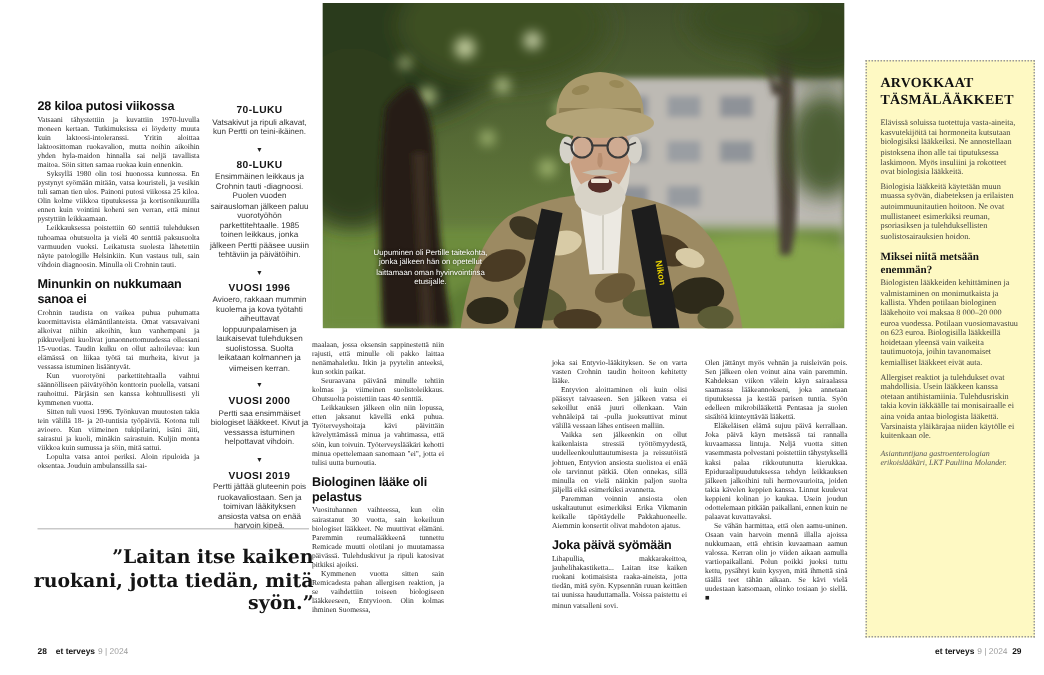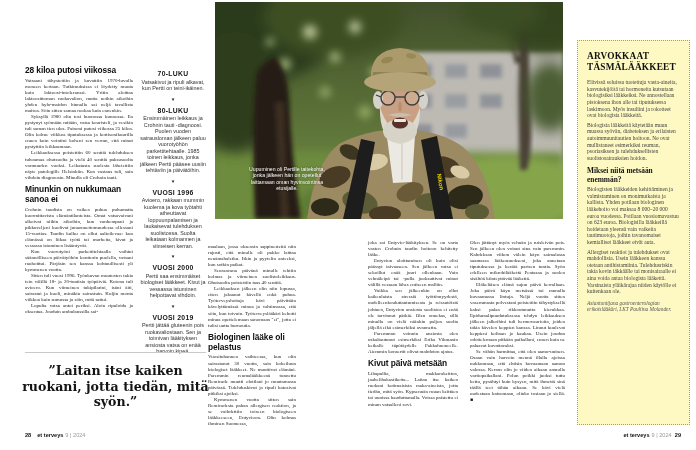--- a/index.html
+++ b/index.html
@@ -14,21 +14,21 @@
              line-height:9.4px;color:#101010;margin:0 0 2.5px 0;text-align:left;letter-spacing:-0.1px;}
   .body-head.mt{margin-top:4.5px;}
   
   .timeline{position:absolute;left:139px;top:70px;width:68px;text-align:center;
             font-family:"Liberation Sans", sans-serif;color:#333;}
   .tl-label{font-size:6.8px;font-weight:700;color:#151515;letter-spacing:0.3px;margin:0 0 1.5px 0;}
   .tl-text{font-size:5.4px;line-height:6.5px;margin:0;}
   .tl-arrow{font-size:4.6px;color:#222;margin:5px 0 5px 0;line-height:5px;}
   
   .rule{position:absolute;left:25px;top:352px;width:181px;height:1px;background:#c9c9c9;}
-  .quote{position:absolute;left:22px;top:363px;width:187px;text-align:center;
+  .quote{position:absolute;left:22px;top:363px;width:187px;text-align:right;
          font-family:"DejaVu Serif", serif;font-weight:700;font-size:12.6px;line-height:15.6px;color:#141414;}
   
   .footer{position:absolute;top:432px;font-family:"Liberation Sans", sans-serif;font-size:5.6px;color:#111;}
   .footer .pn{font-weight:700;}
   .footer .mag{font-weight:700;margin:0 2px 0 6px;}
   .footer .mag.nogap{margin-left:0;}
   .footer .issue{color:#9a9a9a;}
   
   .photo{position:absolute;left:215px;top:2px;width:348px;height:217px;overflow:hidden;}
   .photo-caption{position:absolute;left:247px;top:166px;width:80px;text-align:center;
@@ -201,38 +201,38 @@
     <p class="tl-label">VUOSI 2000</p>
     <p class="tl-text">Pertti saa ensimmäiset biologiset lääkkeet. Kivut ja vessassa istuminen helpottavat vihdoin.</p>
   </div>
   <div class="tl-arrow">▼</div>
   <div>
     <p class="tl-label">VUOSI 2019</p>
     <p class="tl-text">Pertti jättää gluteenin pois ruokavaliostaan. Sen ja toimivan lääkityksen ansiosta vatsa on enää harvoin kipeä.</p>
   </div>
 </div>
 
-<div class="col" style="left:208px;top:244px;width:88px;">
+<div class="col" style="left:208px;top:228px;width:88px;">
   <p>maalaan, jossa oksensin sappinestettä niin rajusti, että minulle oli pakko laittaa nenämahaletku. Itkin ja pyytelin anteeksi, kun sotkin paikat.</p>
   <p class="ind">Seuraavana päivänä minulle tehtiin kolmas ja viimeinen suolistoleikkaus. Ohutsuolta poistettiin taas 40 senttiä.</p>
   <p class="ind">Leikkauksen jälkeen olin niin lopussa, etten jaksanut kävellä enkä puhua. Työterveyshoitaja kävi päivittäin kävelyttämässä minua ja vahtimassa, että söin, kun toivuin. Työterveyslääkäri kehotti minua opettelemaan sanomaan "ei", jotta ei tulisi uutta burnoutia.</p>
   <h3 class="body-head mt">Biologinen lääke oli pelastus</h3>
   <p>Vuosituhannen vaihteessa, kun olin sairastanut 30 vuotta, sain kokeiluun biologiset lääkkeet. Ne muuttivat elämäni. Paremmin reumalääkkeenä tunnettu Remicade muutti olotilani jo muutamassa päivässä. Tulehduskivut ja ripuli katosivat pitkiksi ajoiksi.</p>
   <p class="ind">Kymmenen vuotta sitten sain Remicadesta pahan allergisen reaktion, ja se vaihdettiin toiseen biologiseen lääkkeeseen, Entyvioon. Olin kolmas ihminen Suomessa,</p>
 </div>
 
 <div class="rule"></div>
 <div class="quote">”Laitan itse kaiken ruokani, jotta tiedän, mitä syön.”</div>
 
 <div class="col" style="left:368px;top:240px;width:90px;">
   <p>joka sai Entyvio-lääkityksen. Se on varta vasten Crohnin taudin hoitoon kehitetty lääke.</p>
   <p class="ind">Entyvion aloittaminen oli kuin olisi päässyt taivaaseen. Sen jälkeen vatsa ei sekoillut enää juuri ollenkaan. Vain vehnäleipä tai -pulla juoksuttivat minut välillä vessaan lähes entiseen malliin.</p>
   <p class="ind">Vaikka sen jälkeenkin on ollut kaikenlaista stressiä työttömyydestä, uudelleenkouluttautumisesta ja reissutöistä johtuen, Entyvion ansiosta suolistoa ei enää ole tarvinnut pätkiä. Olen onnekas, sillä minulla on vielä näinkin paljon suolta jäljellä eikä esimerkiksi avannetta.</p>
   <p class="ind">Paremman voinnin ansiosta olen uskaltautunut esimerkiksi Erika Vikmanin keikalle täpötäydelle Pakkahuoneelle. Aiemmin konsertit olivat mahdoton ajatus.</p>
-  <h3 class="body-head mt">Kivut päivä metsään</h3>
+  <h3 class="body-head mt">Joka päivä syömään</h3>
   <p>Lihapullia, makkarakeittoa, jauhelihakastiketta... Laitan itse kaiken ruokani kotimaisista raaka-aineista, jotta tiedän, mitä syön. Kypsennän ruuan keittäen tai uunissa hauduttamalla. Voissa paistettu ei minun vatsalleni sovi.</p>
 </div>
 
 <div class="col" style="left:470px;top:240px;width:95px;">
   <p>Olen jättänyt myös vehnän ja ruisleivän pois. Sen jälkeen olen voinut aina vain paremmin. Kahdeksan viikon välein käyn sairaalassa saamassa lääkeannokseni, joka annetaan tiputuksessa ja kestää parisen tuntia. Syön edelleen mikrobilääkettä Pentasaa ja suolen sisältöä kiinteyttävää lääkettä.</p>
   <p class="ind">Eläkeläisen elämä sujuu päivä kerrallaan. Joka päivä käyn metsässä tai rannalla kuvaamassa lintuja. Neljä vuotta sitten vasemmasta polvestani poistettiin tähystyksellä kaksi palaa rikkoutunutta kierukkaa. Epiduraalipuudutuksessa tehdyn leikkauksen jälkeen jalkoihini tuli hermovaurioita, joiden takia kävelen keppien kanssa. Linnut kuulevat keppieni kolinan jo kaukaa. Usein joudun odottelemaan pitkään paikallani, ennen kuin ne palaavat kuvattavaksi.</p>
   <p class="ind">Se vähän harmittaa, että olen aamu-uninen. Osaan vain harvoin mennä illalla ajoissa nukkumaan, että ehtisin kuvaamaan aamun valossa. Kerran olin jo viiden aikaan aamulla vartiopaikallani. Polun poikki juoksi tuttu kettu, pysähtyi kuin kysyen, mitä ihmettä sinä täällä teet tähän aikaan. Se kävi vielä uudestaan katsomaan, olinko tosiaan jo siellä. ■</p>
 </div>
 
 <div class="sidebar">

